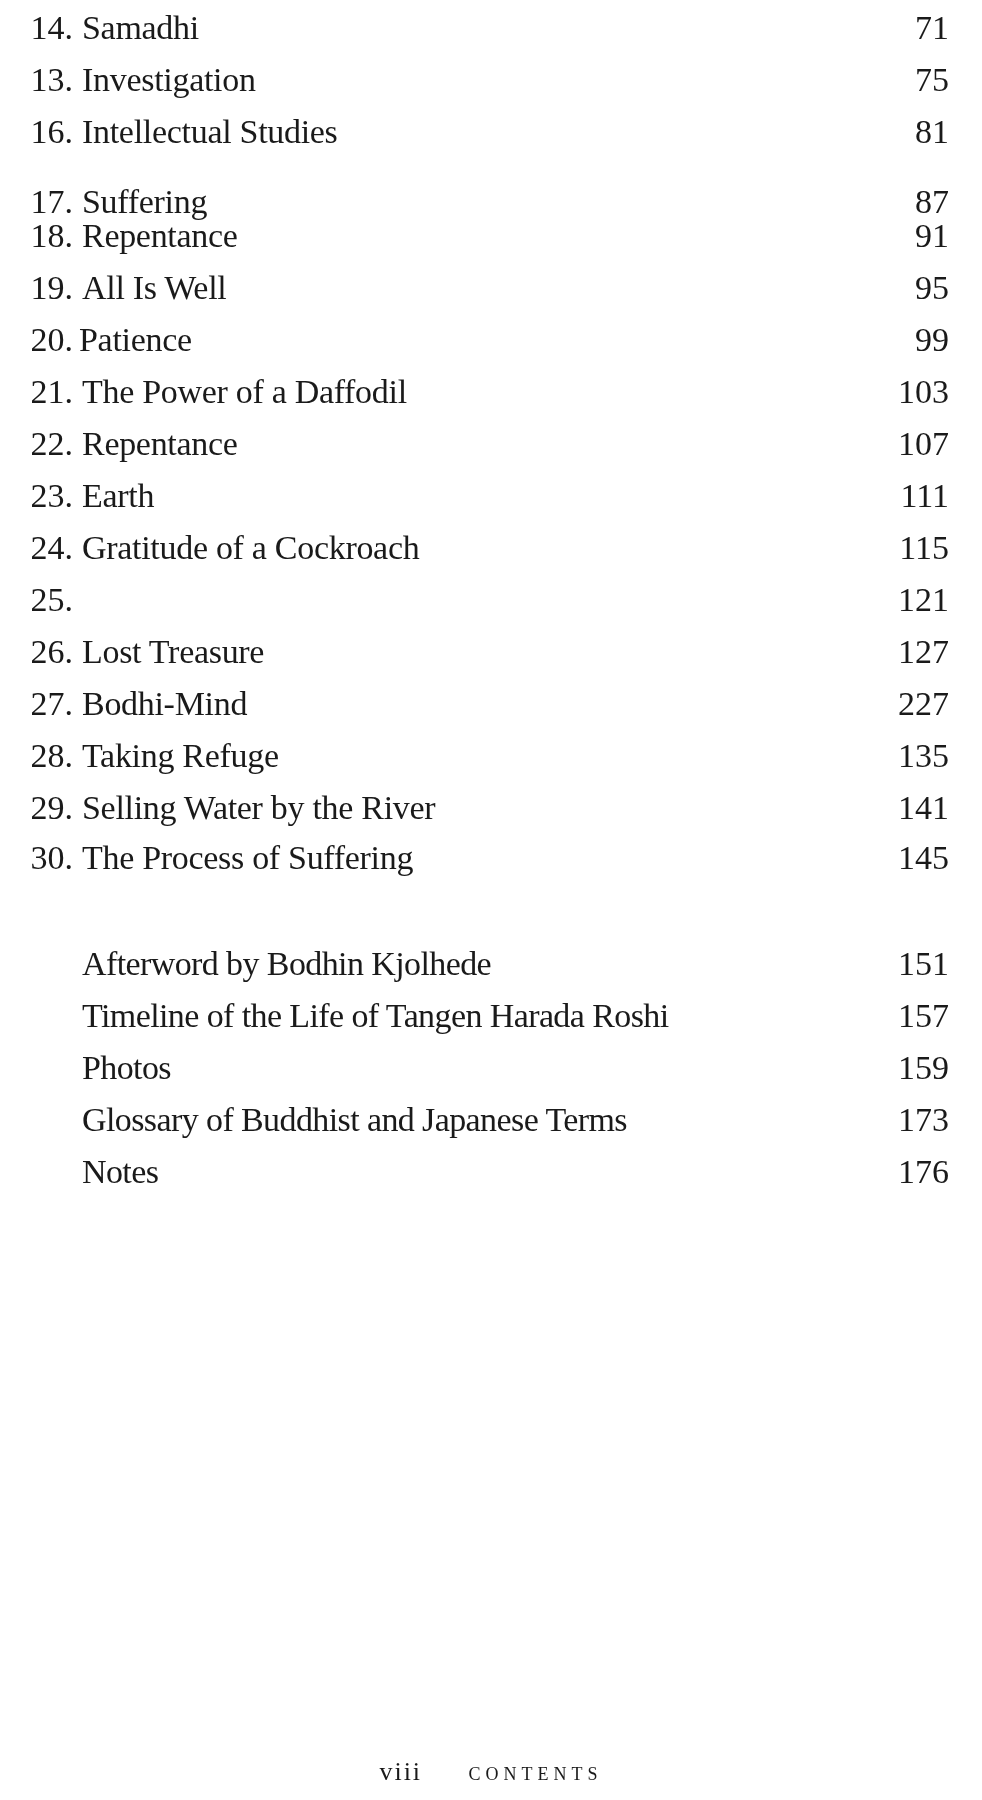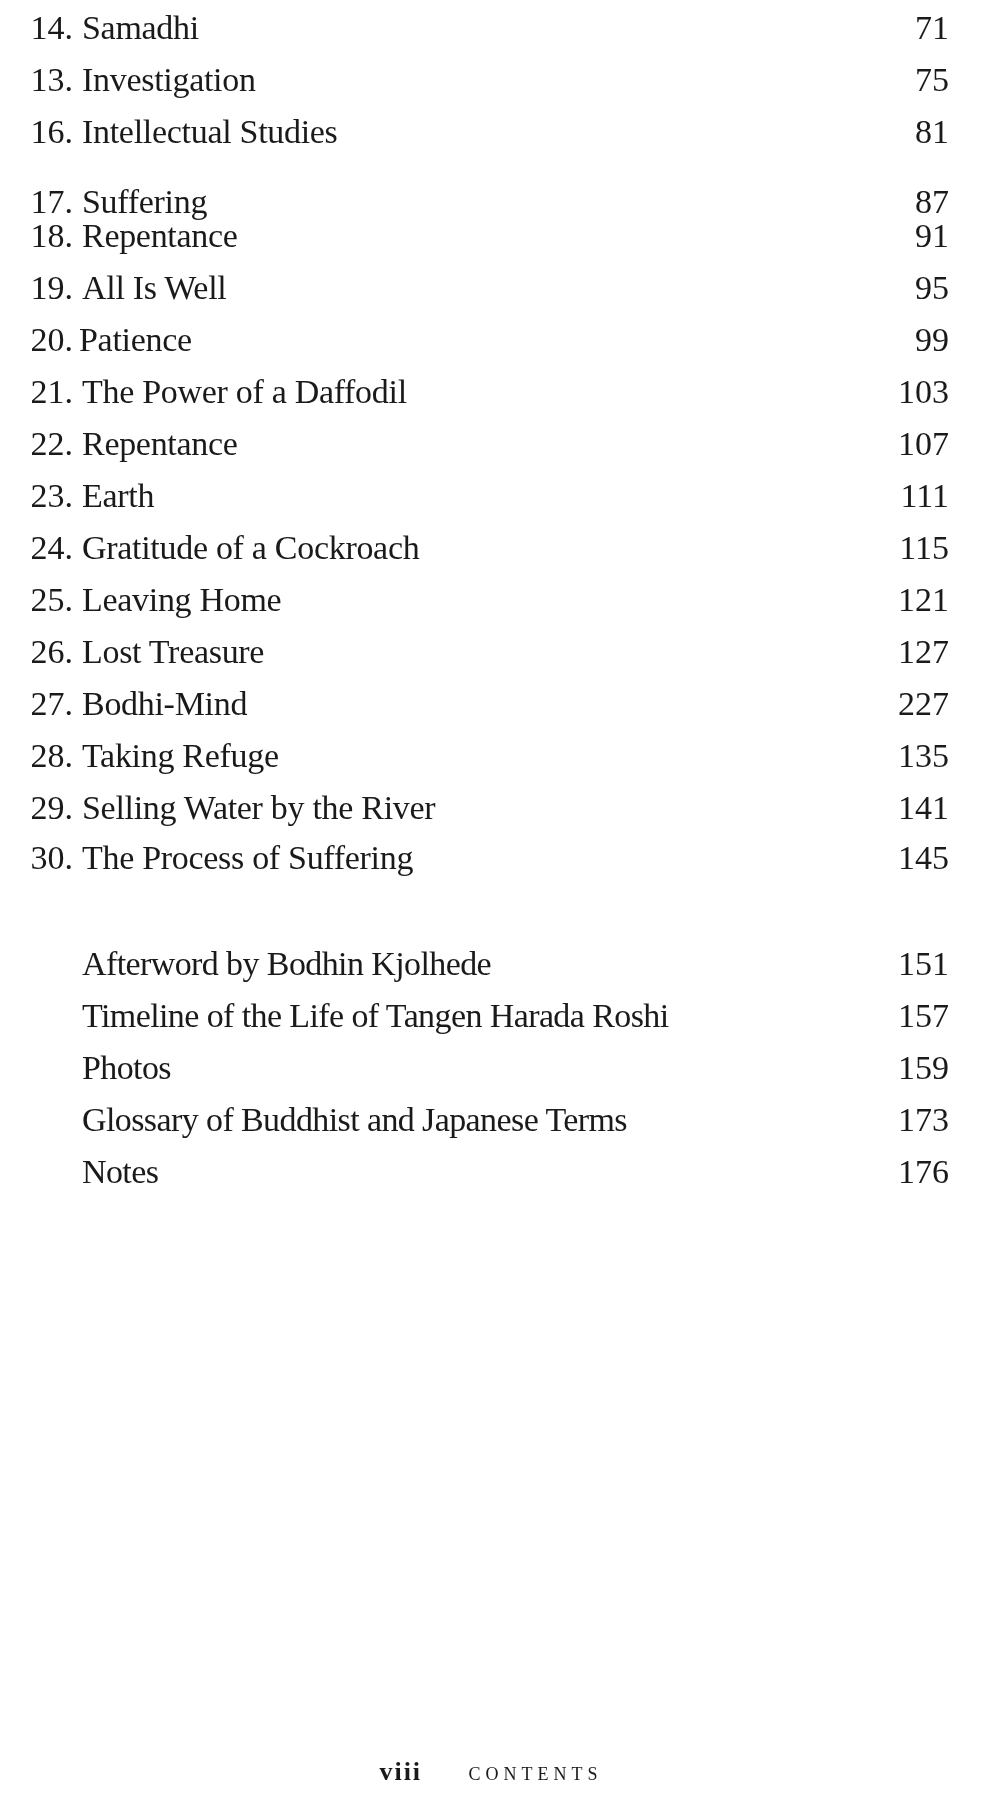--- a/index.html
+++ b/index.html
@@ -58,21 +58,20 @@
       left: 0;
       width: 982px;
       text-align: center;
       font-size: 26px;
       letter-spacing: 4px;
       color: #1a1a1a;
     }
     .footer .folio {
       margin-right: 36px;
       letter-spacing: 2px;
-      font-weight: bold;
     }
     .footer .running-head {
       font-variant: small-caps;
       text-transform: lowercase;
       letter-spacing: 5px;
       margin-top: 26px;
     }
   </style>
 </head>
 <body>
@@ -129,21 +128,20 @@
     <span class="title">Earth</span>
     <span class="page">111</span>
   </div>
   <div class="row" style="top:522px">
     <span class="num">24.</span>
     <span class="title">Gratitude of a Cockroach</span>
     <span class="page">115</span>
   </div>
   <div class="row" style="top:574px">
     <span class="num">25.</span>
-    <span class="title">Leaving Home</span>
     <span class="page">121</span>
   </div>
   <div class="row" style="top:626px">
     <span class="num">26.</span>
     <span class="title">Lost Treasure</span>
     <span class="page">127</span>
   </div>
   <div class="row" style="top:678px">
     <span class="num">27.</span>
     <span class="title">Bodhi-Mind</span>

